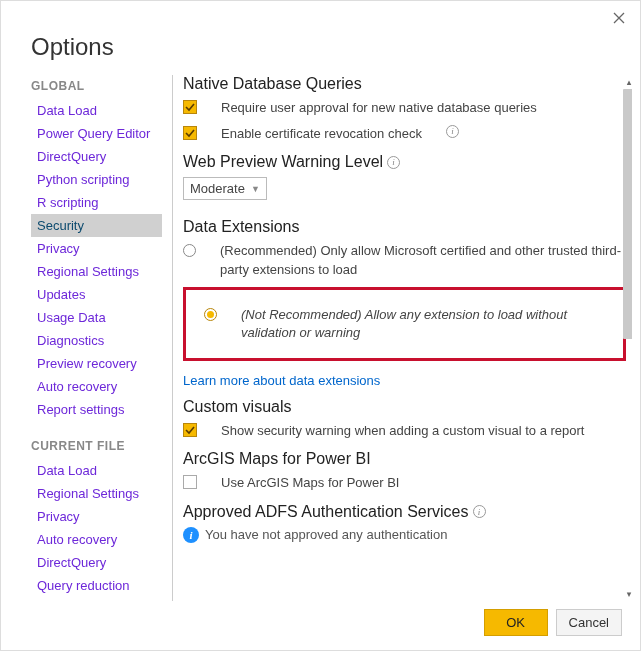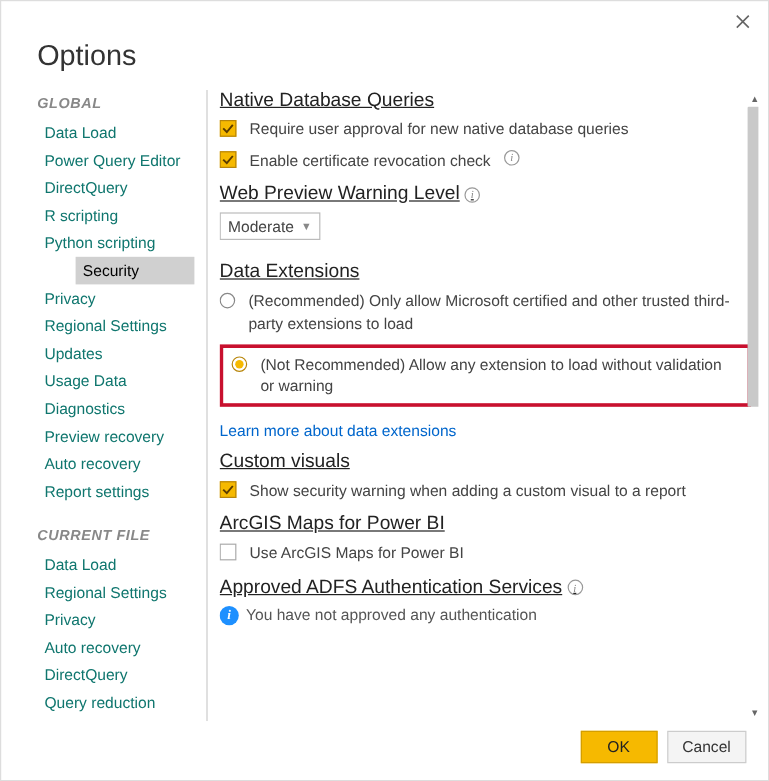--- a/index.html
+++ b/index.html
@@ -47,35 +47,33 @@
     flex:none;
     overflow:hidden;
     padding-right:4px;
   }
   .section-hdr {
     font-size: 12px;
     color: #888;
     letter-spacing: 0.5px;
     font-weight: 600;
     margin: 4px 0 6px 0;
-    font-style: italic;
   }
   .nav-item {
     font-size: 13px;
-    color: #0f766e;
+    color: #6d28d9;
     padding: 4px 6px;
     cursor:pointer;
     white-space:nowrap;
     overflow:hidden;
     text-overflow:ellipsis;
   }
   .nav-item.selected {
     background:#d0d0d0;
-    color:#000000;
-    margin-left:32px;
+    color:#0c4a6e;
   }
   .divider {
     width:1px;
     background:#ccc;
     margin: 0 10px 0 6px;
   }
   .content {
     flex:1;
     overflow:hidden;
     padding-right: 6px;
@@ -88,27 +86,26 @@
     overflow:hidden;
   }
   .group-title {
     font-size: 16px;
     font-weight: 400;
     color: #222;
     margin: 10px 0 6px 0;
     display:flex;
     align-items:center;
     gap:4px;
-    text-decoration:underline;
   }
   .group-title:first-child { margin-top:0; }
   .chk-row, .rad-row {
     display:flex;
     align-items:flex-start;
-    gap:11px;
+    gap:24px;
     margin: 4px 0 8px 0;
     line-height:1.4;
     color:#444;
   }
   .checkbox {
     width:14px; height:14px;
     border:1px solid #b8860b;
     background:#f6b900;
     flex:none;
     margin-top:1px;
@@ -261,22 +258,22 @@
   <div class="title">Options</div>
 
   <div class="body">
 
     <div class="sidebar">
       <div class="section-hdr">GLOBAL</div>
       <div id="global-list">
           <div class="nav-item">Data Load</div>
           <div class="nav-item">Power Query Editor</div>
           <div class="nav-item">DirectQuery</div>
+          <div class="nav-item">Python scripting</div>
           <div class="nav-item">R scripting</div>
-          <div class="nav-item">Python scripting</div>
           <div class="nav-item selected">Security</div>
           <div class="nav-item">Privacy</div>
           <div class="nav-item">Regional Settings</div>
           <div class="nav-item">Updates</div>
           <div class="nav-item">Usage Data</div>
           <div class="nav-item">Diagnostics</div>
           <div class="nav-item">Preview recovery</div>
           <div class="nav-item">Auto recovery</div>
           <div class="nav-item">Report settings</div>
         </div>
@@ -326,21 +323,21 @@
           <span>Moderate</span>
           <span class="caret">▼</span>
         </div>
 
         <div class="group-title">Data Extensions</div>
         <div class="rad-row">
           <div class="radio"></div>
           <span>(Recommended) Only allow Microsoft certified and other trusted third-party extensions to load</span>
         </div>
         <div class="highlight-box">
-          <div class="rad-row" style="margin:1px;">
+          <div class="rad-row" style="margin:12px;font-style:italic;">
             <div class="radio checked"></div>
             <span>(Not Recommended) Allow any extension to load without validation or warning</span>
           </div>
         </div>
         <span class="link">Learn more about data extensions</span>
 
         <div class="group-title">Custom visuals</div>
         <div class="chk-row">
           <div class="checkbox">
             <svg viewBox="0 0 10 10">

